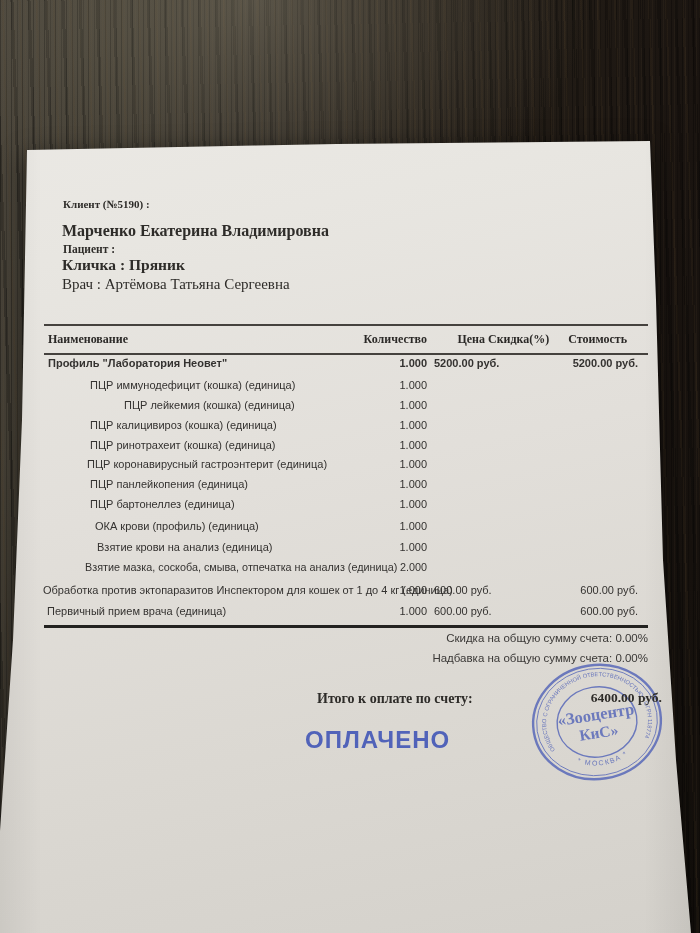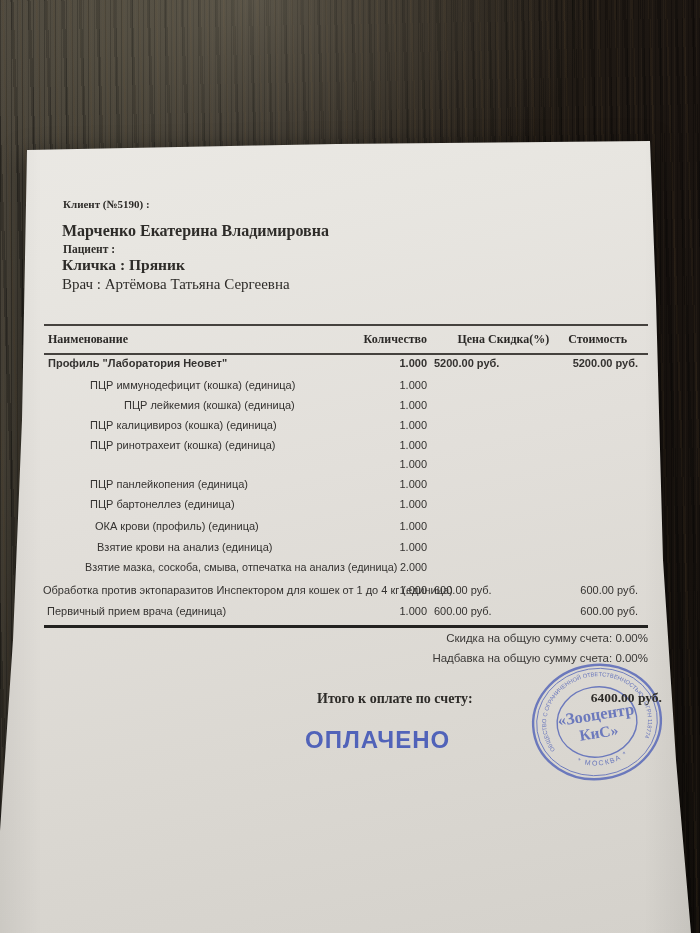--- a/index.html
+++ b/index.html
@@ -93,20 +93,21 @@
               <span class="c-price"></span>
               <span class="c-cost"></span>
             </div>
             <div class="trow" style="top: 439px; font-size: 11px;">
               <span class="c-name" style="left: 90px;">ПЦР ринотрахеит (кошка) (единица)</span>
               <span class="c-qty">1.000</span>
               <span class="c-price"></span>
               <span class="c-cost"></span>
             </div>
             <div class="trow" style="top: 458px; font-size: 11px;">
+              <span class="c-name" style="left: 87px;">ПЦР коронавирусный гастроэнтерит (единица)</span>
               <span class="c-qty">1.000</span>
               <span class="c-price"></span>
               <span class="c-cost"></span>
             </div>
             <div class="trow" style="top: 478px; font-size: 11px;">
               <span class="c-name" style="left: 90px;">ПЦР панлейкопения (единица)</span>
               <span class="c-qty">1.000</span>
               <span class="c-price"></span>
               <span class="c-cost"></span>
             </div>

